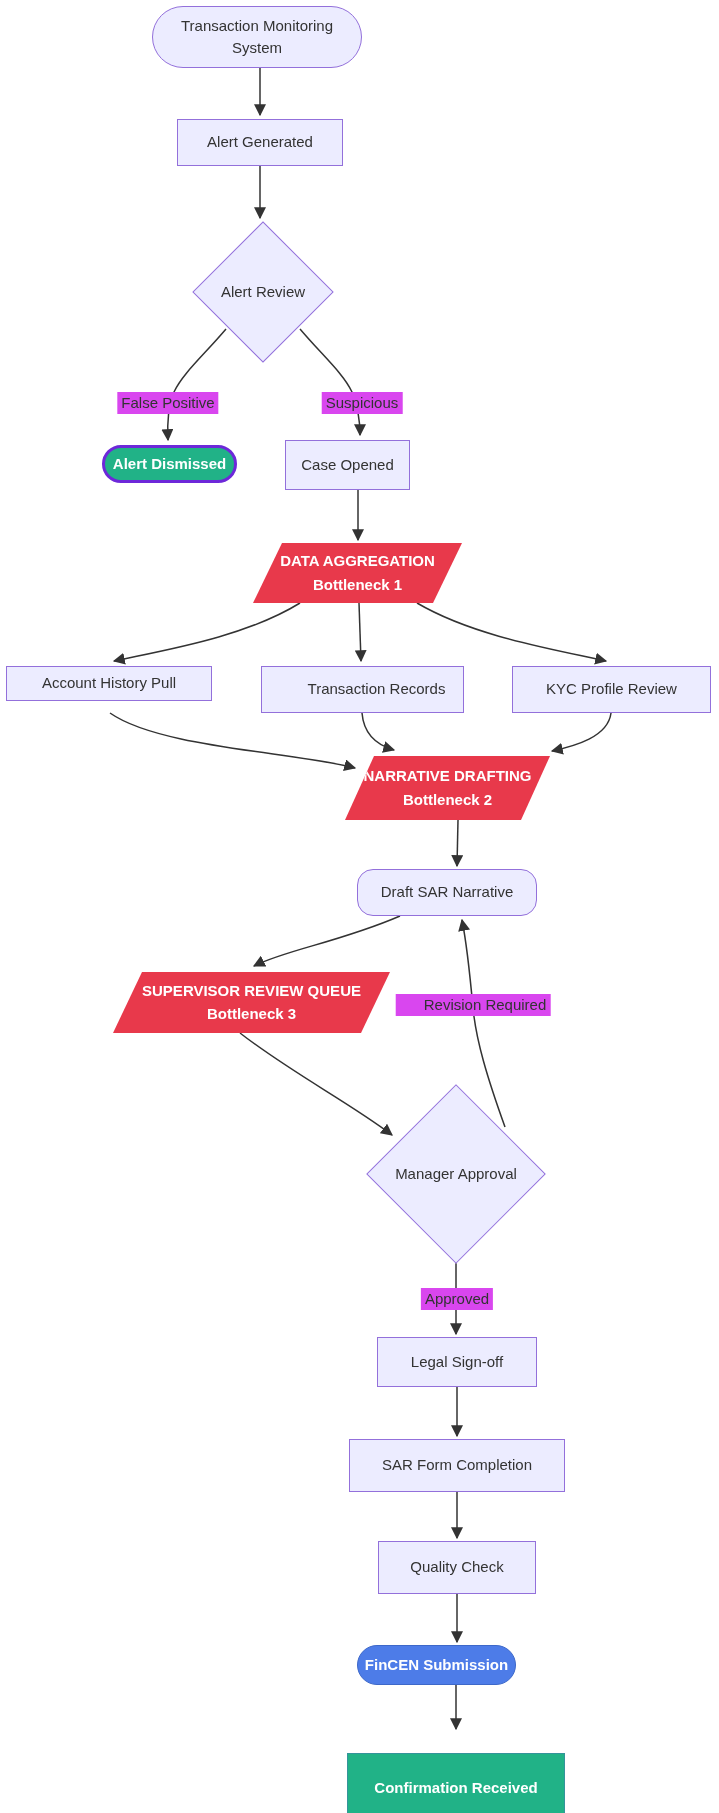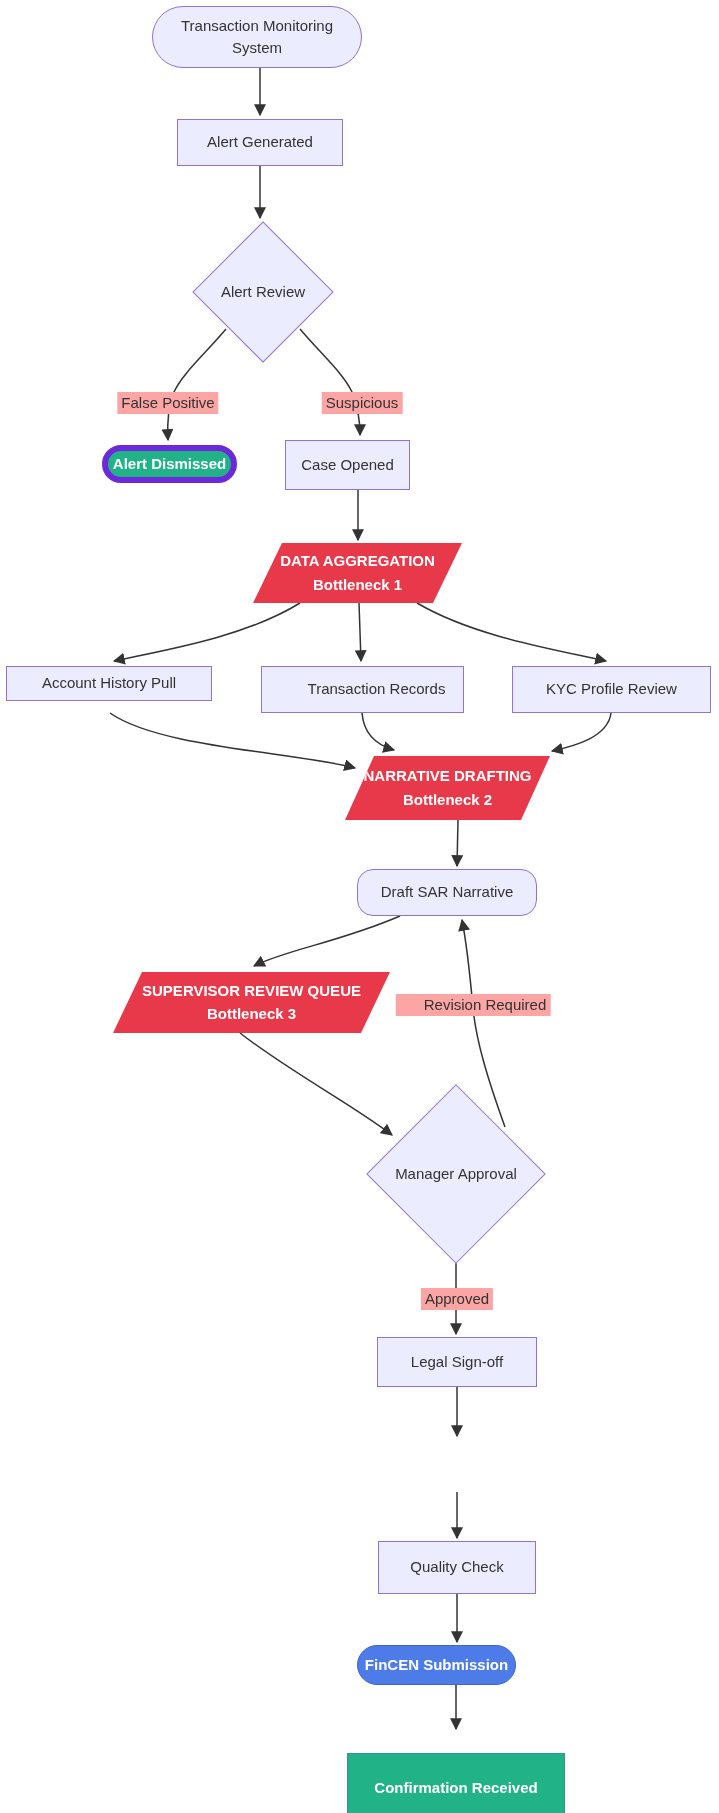--- a/index.html
+++ b/index.html
@@ -11,41 +11,41 @@
   .edge { stroke:#333333; stroke-width:1.5; fill:none; }
 
   .node {
     position:absolute; box-sizing:border-box;
     display:flex; align-items:center; justify-content:center;
     text-align:center; font-size:15px; color:#333333; line-height:1.5;
     z-index:2;
   }
   .shape-rect   { background:#ECECFF; border:1px solid #9370DB; }
   .stadium      { background:#ECECFF; border:1px solid #9370DB; border-radius:31px; padding:0 16px; }
-  .stadium-green{ background:#21B287; border:6px solid #6d28d9; border-radius:19px; color:#ffffff; font-weight:700; }
+  .stadium-green{ background:#21B287; border:3px solid #6d28d9; border-radius:19px; color:#ffffff; font-weight:700; }
   .stadium-blue { background:#4D7CE8; border:1px solid #3D68C9; border-radius:20px; color:#ffffff; font-weight:700; }
   .rect-green   { background:#21B287; border:1px solid #35949B; color:#ffffff; font-weight:700; }
 
   .para {
     flex-direction:column; gap:1px; color:#ffffff; font-weight:700;
     background:#E8394B;
     clip-path:polygon(29px 0, 100% 0, calc(100% - 29px) 100%, 0 100%);
   }
 
   .diamond { background:transparent; }
   .diamond-shape {
     position:absolute; left:50%; top:50%;
     transform:translate(-50%,-50%) rotate(45deg);
     background:#ECECFF; border:1px solid #9370DB; box-sizing:border-box;
   }
   .diamond-label { position:relative; z-index:1; }
 
   .edge-label {
     position:absolute; transform:translate(-50%,-50%);
-    background:#fca5a5; color:#333333; font-size:15px; line-height:1.2;
+    background:#d946ef; color:#333333; font-size:15px; line-height:1.2;
     padding:2px 4px; z-index:3; white-space:nowrap;
     font-family:"Liberation Sans", sans-serif;
   }
 </style>
 </head>
 <body>
 
 <div class="canvas">
 
   <svg class="edges" viewBox="0 0 719 1813">
@@ -135,20 +135,23 @@
 
   <div class="node diamond" style="left:366px; top:1085px; width:180px; height:178px;">
     <div class="diamond-shape" style="width:127px; height:127px;"></div>
     <span class="diamond-label">Manager Approval</span>
   </div>
 
   <div class="node shape-rect" style="left:377px; top:1337px; width:160px; height:50px;">
     <span>Legal Sign-off</span>
   </div>
 
+  <div class="node shape-rect" style="left:349px; top:1439px; width:216px; height:53px;">
+    <span>SAR Form Completion</span>
+  </div>
 
   <div class="node shape-rect" style="left:378px; top:1541px; width:158px; height:53px;">
     <span>Quality Check</span>
   </div>
 
   <div class="node stadium-blue" style="left:357px; top:1645px; width:159px; height:40px;">
     <span>FinCEN Submission</span>
   </div>
 
   <div class="node rect-green" style="left:347px; top:1732px; width:218px; height:70px;margin-top:21px;">

